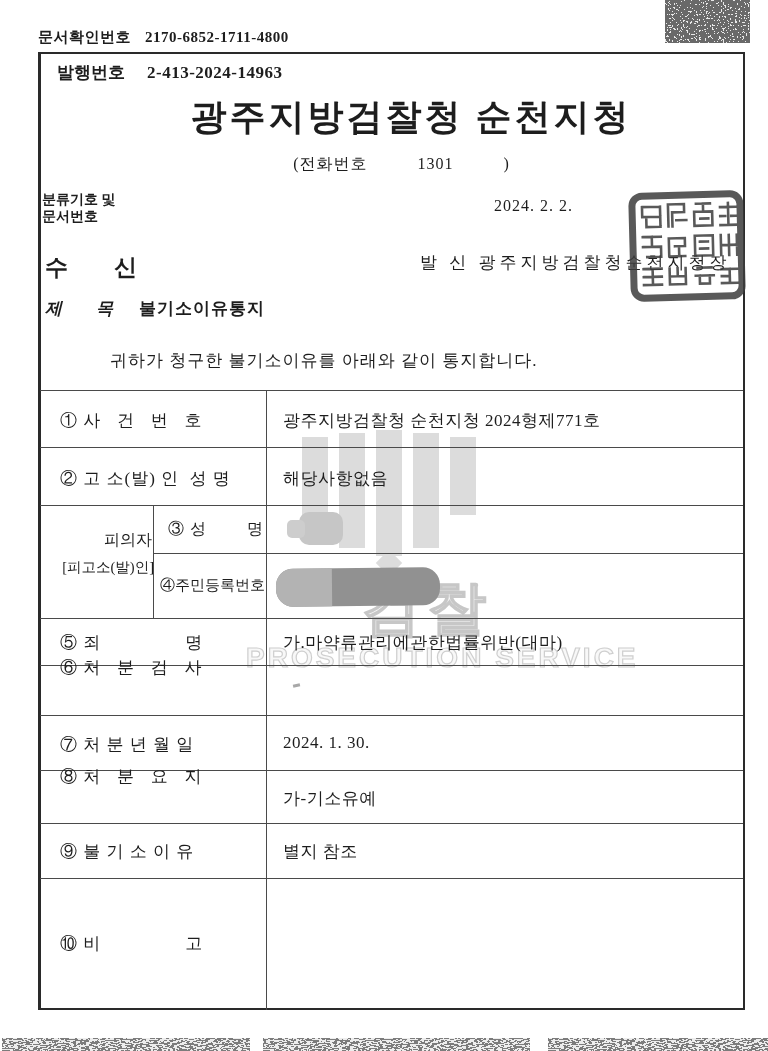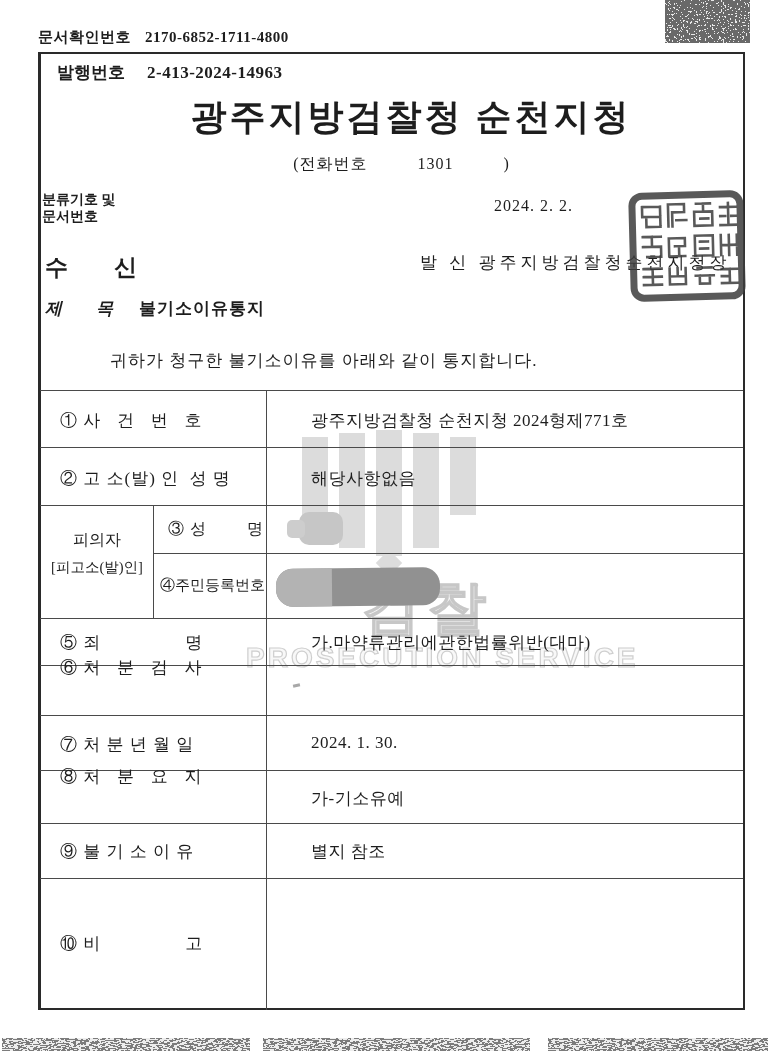--- a/index.html
+++ b/index.html
@@ -53,22 +53,22 @@
 
   
   .seal { left:628px; top:190px; width:118px; height:112px; transform:rotate(-1.5deg); opacity:0.85; }
 
   
   .hline { position:absolute; height:1px; background:#4a4a4a; left:40px; width:703px; z-index:3; }
   .vline { position:absolute; width:1px; background:#4a4a4a; z-index:3; }
 
   
   .t-label { position:absolute; left:60px; font-size:17px; letter-spacing:1px; z-index:4; }
-  .t-value { position:absolute; left:283px; font-size:17px; letter-spacing:0.5px; z-index:4;margin-left:28px; }
-  .suspect-lbl { position:absolute; z-index:4; text-align:center; }
+  .t-value { position:absolute; left:283px; font-size:17px; letter-spacing:0.5px; z-index:4; }
+  .suspect-lbl { position:absolute; z-index:4; text-align:right; }
 
   
   .wm-bar { position:absolute; width:26px; background:#dcdcdc; z-index:1; }
   .wm-diamond {
     position:absolute; left:376px; top:550px; width:26px; height:26px;
     background:#dcdcdc; transform:rotate(45deg) scale(0.72); z-index:1;
   }
   .wm-kr {
     position:absolute; left:338px; top:578px; width:180px; text-align:center;
     font-size:58px; font-weight:700; letter-spacing:8px; line-height:60px;

